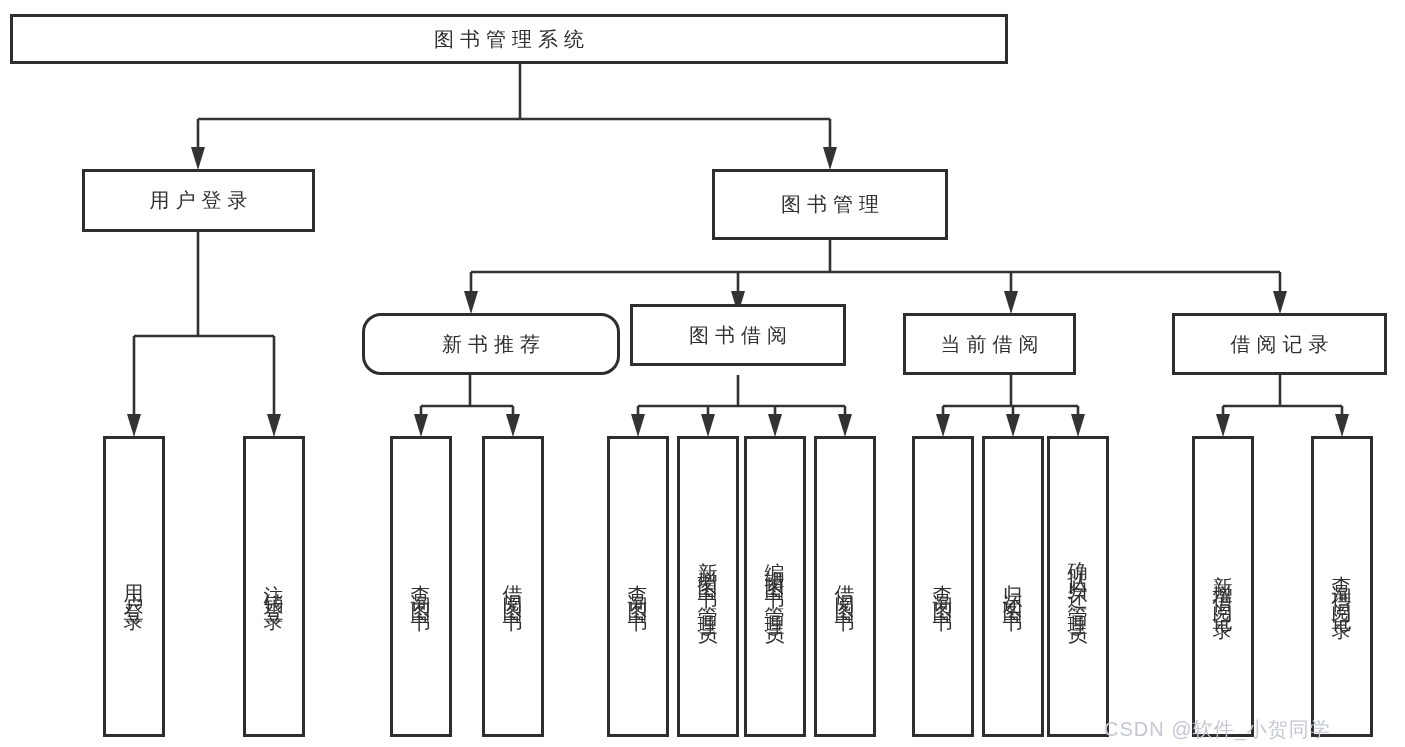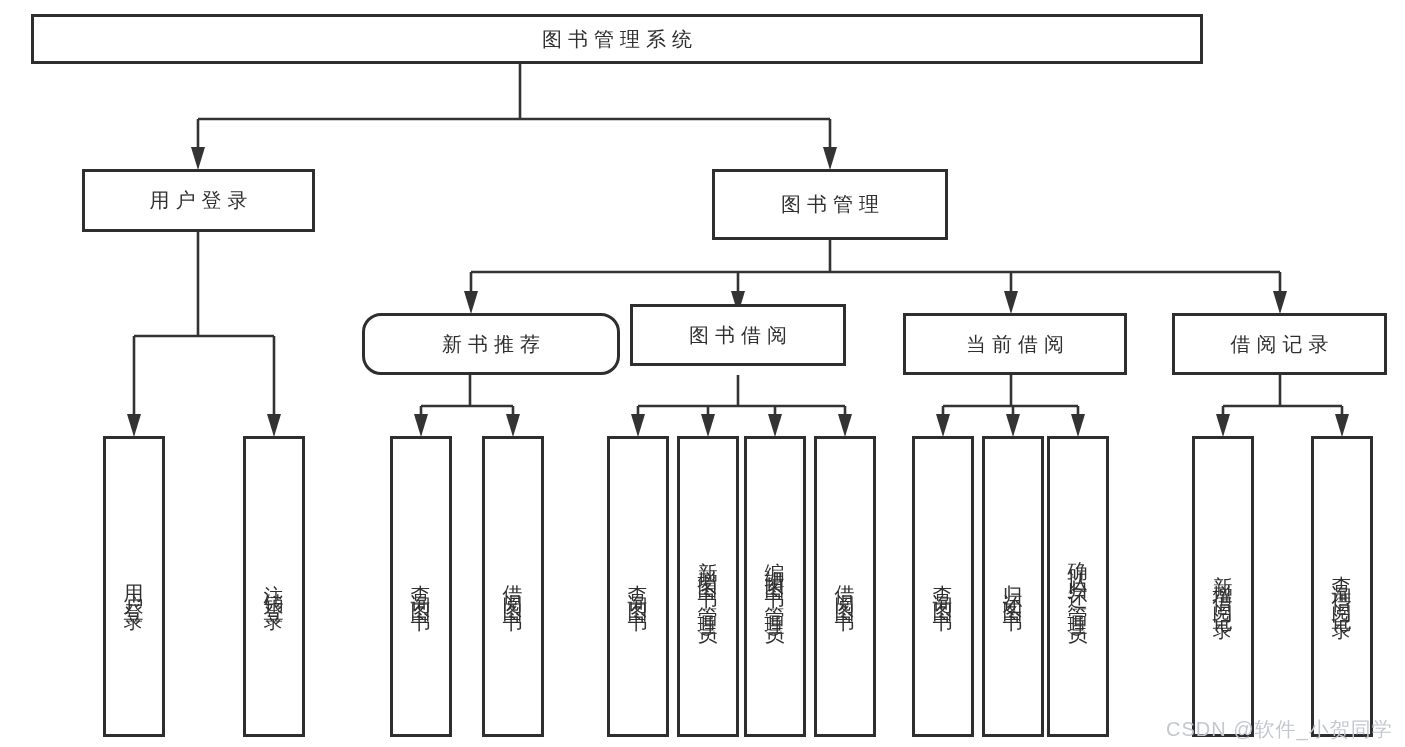--- a/index.html
+++ b/index.html
@@ -21,38 +21,38 @@
     border:3px solid var(--box-border);
     display:flex;align-items:center;justify-content:center;
     z-index:2;
   }
   .node.h span{font-size:20px;letter-spacing:6px;text-indent:6px;white-space:nowrap;}
   .node.leaf span{
     writing-mode:vertical-rl;text-orientation:mixed;
     font-size:20px;letter-spacing:9px;line-height:1;white-space:nowrap;
   }
   
-  .n-root{left:31px;top:14px;width:1172px;height:50px;}
+  .n-root{left:10px;top:14px;width:998px;height:50px;}
   
   .n-userlogin{left:82px;top:169px;width:233px;height:63px;}
   .n-bookmgmt{left:712px;top:169px;width:236px;height:71px;}
   
   .n-newbook{left:362px;top:313px;width:258px;height:62px;border-radius:19px;}
   .n-bookborrow{left:630px;top:304px;width:216px;height:62px;}
-  .n-currentborrow{left:903px;top:313px;width:224px;height:62px;text-align:right;}
+  .n-currentborrow{left:903px;top:313px;width:173px;height:62px;text-align:right;}
   .n-borrowrecord{left:1172px;top:313px;width:215px;height:62px;text-align:center;}
   
   .leaf{top:436px;width:62px;height:301px;}
   .lf1{left:103px;} .lf2{left:243px;}
   .lf3{left:390px;} .lf4{left:482px;}
   .lf5{left:607px;} .lf6{left:677px;} .lf7{left:744px;} .lf8{left:814px;}
   .lf9{left:912px;} .lf10{left:982px;} .lf11{left:1047px;}
   .lf12{left:1192px;} .lf13{left:1311px;}
   .watermark{
-    position:absolute;left:1166px;top:716px;z-index:5;
+    position:absolute;left:1104px;top:716px;z-index:5;
     font-size:20px;letter-spacing:1px;color:var(--watermark);white-space:nowrap;
   }
 </style>
 </head>
 <body>
 
 <div class="canvas">
 
   <svg class="connectors" width="1405" height="747" viewBox="0 0 1405 747">
     <path d="

